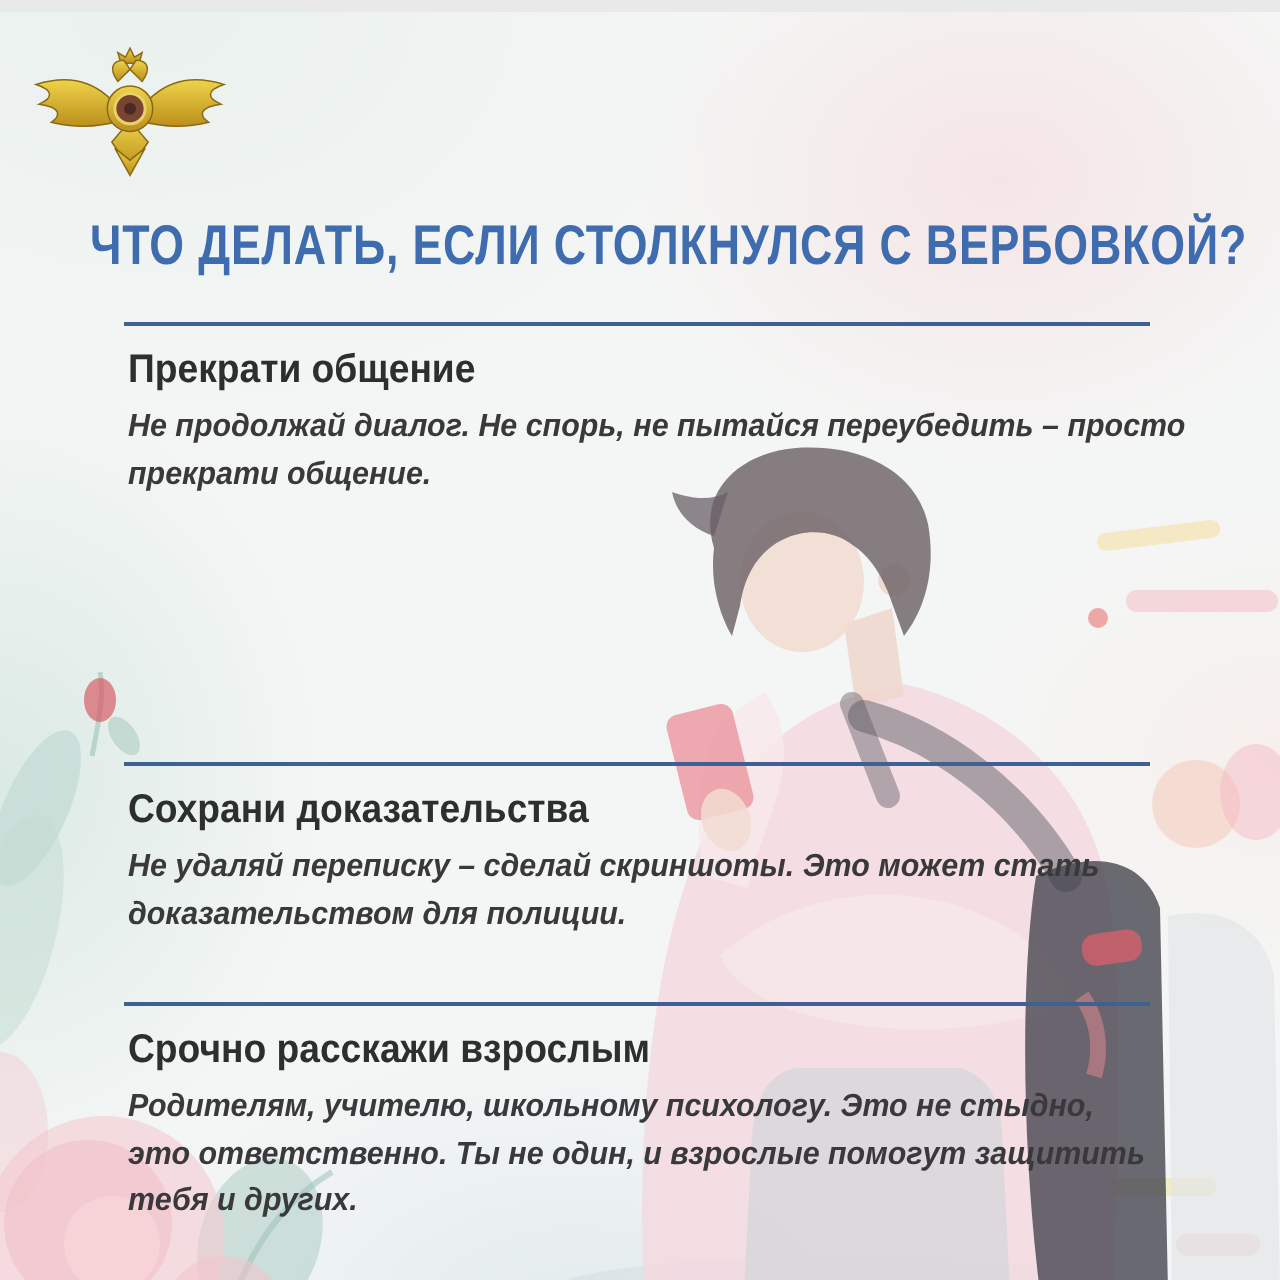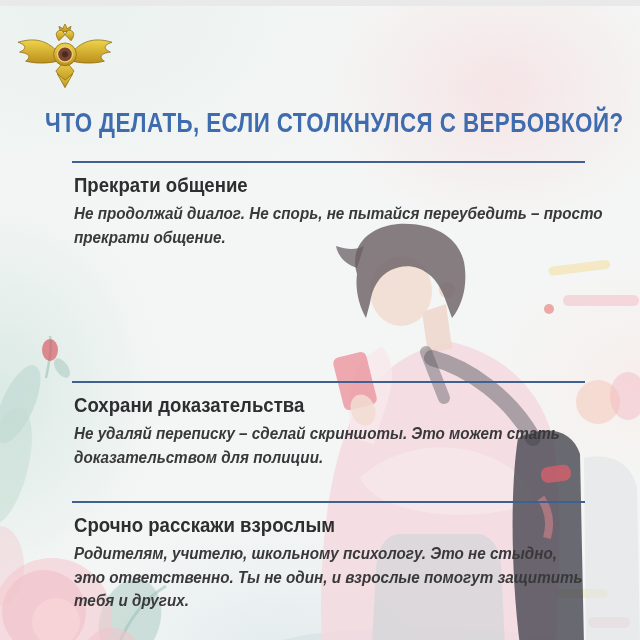--- a/index.html
+++ b/index.html
@@ -15,21 +15,21 @@
       #f4f6f5;
   }
   .illustration{position:absolute;inset:0;z-index:1;pointer-events:none;}
   .content{position:absolute;inset:0;z-index:2;}
   .emblem{position:absolute;left:12px;top:13px;width:106px;height:76px;}
   .title{
     position:absolute;left:45px;top:100px;width:560px;margin:0;
     font-size:28px;font-weight:bold;line-height:34px;color:#3e6cae;white-space:nowrap;
   }
   .title .squeeze{display:inline-block;transform:scaleX(.8);transform-origin:0 50%;letter-spacing:.5px;}
-  .step{position:absolute;left:72px;width:560px;}
+  .step{position:absolute;left:62px;width:560px;}
   .rule{width:513px;height:0;border-top:2px solid #3e6191;}
   .step h2{
     margin:10px 0 0 2px;font-size:20px;font-weight:bold;line-height:24px;color:#2d2e30;
     transform:scaleX(.93);transform-origin:0 50%;white-space:nowrap;
   }
   .step p{
     margin:5px 0 0 2px;font-size:16px;font-weight:bold;font-style:italic;line-height:23.5px;
     color:#39393b;white-space:pre-line;transform:scaleX(.95);transform-origin:0 0;
   }
   .s1{top:155px;} .s2{top:276px;} .s3{top:375px;} .s4{top:495px;}

